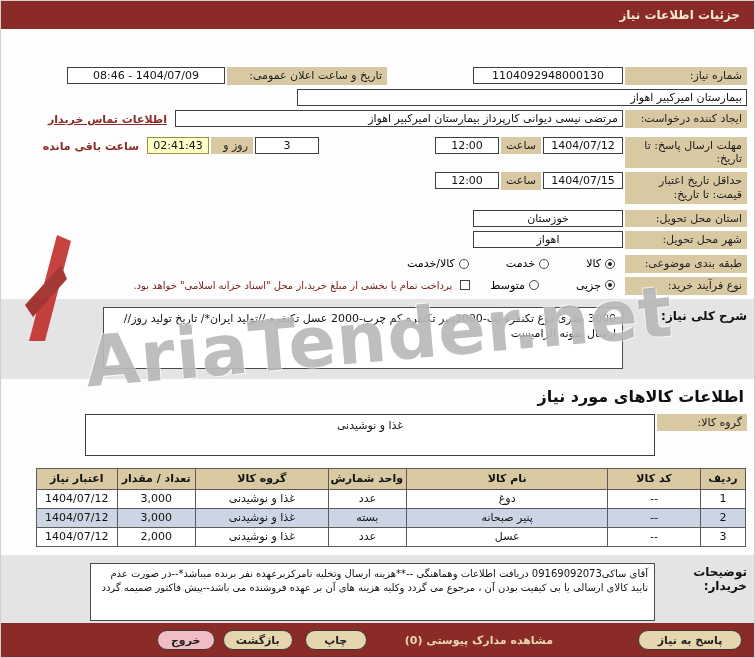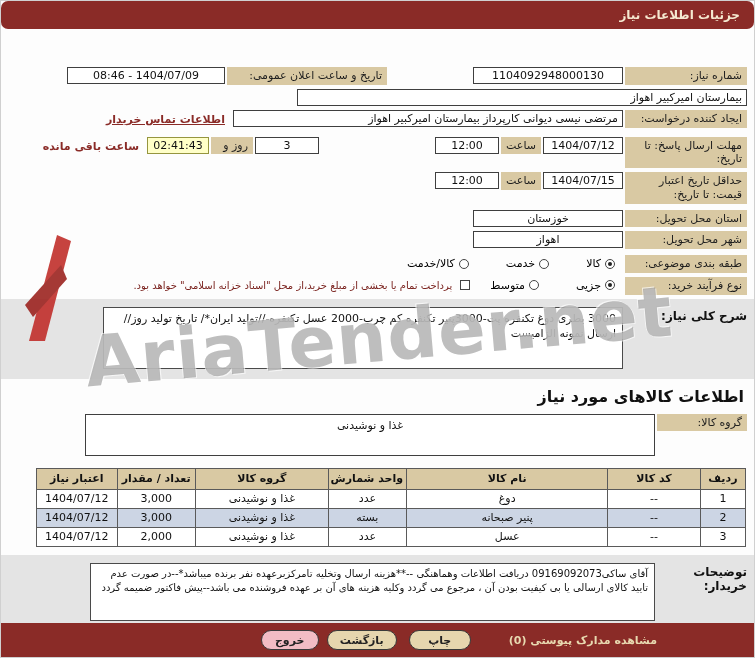--- a/index.html
+++ b/index.html
@@ -1,38 +1,38 @@
 <!DOCTYPE html>
 <html lang="fa" dir="rtl"><head>
 <meta charset="utf-8">
 <style>
   * { box-sizing: border-box; margin: 0; padding: 0; }
   html,body { background:#ffffff; }
   body { font-family: "DejaVu Sans", sans-serif; }
   .page { position:relative; width:755px; height:658px; background:#fdfdfd; overflow:hidden; direction:rtl; border:1px solid #d0d0d0; }
 
   
-  .topbar { height:28px; background:#8a2b27; display:flex; align-items:center; padding:0 14px;border-radius:7px; }
+  .topbar { height:28px; background:#8a2b27; display:flex; align-items:center; padding:0 14px; }
   .topbar .title { color:#f5e9d0; font-size:12px; font-weight:bold; }
   .footbar { position:absolute; bottom:0; right:0; left:0; height:34px; background:#8a2b27; display:flex; align-items:center; padding:0 12px; z-index:60; }
 
   
   .form { margin-top:38px; }
   .frow { display:flex; align-items:flex-start; padding:0 7px; margin-bottom:4px; gap:2px; font-size:11px; }
   .lbl { background:#d9c9a3; color:#1d1d1d; font-size:11px; padding:2px 5px; text-align:right; line-height:1.25; min-height:17px; }
   .val { background:#fff; border:1px solid #3f3f3f; min-height:17px; padding:1px 4px; display:flex; align-items:center; justify-content:center; font-size:11px; color:#111; }
   .val.start { justify-content:flex-start; }
   .yellow { background:#ffffc8; border:1px solid #95953f; }
   .redtext { color:#8a2b27; font-weight:bold; padding-top:3px; white-space:nowrap; }
   .link { color:#8a2b27; font-weight:bold; cursor:pointer; padding-top:3px; white-space:nowrap;text-decoration:underline; }
 
   .w40{width:40px}.w42{width:42px}.w58{width:58px}.w62{width:62px}.w64{width:64px}
   .w70{width:70px}.w80{width:80px}.w90{width:90px}.w104{width:104px}.w122{width:122px}
   .w150{width:150px}.w158{width:158px}.w160{width:160px}
-  .w390{width:390px}.w450{width:450px}
+  .w390{width:448px}.w450{width:450px}
   .mr6{margin-right:6px}.mr8{margin-right:8px}.mr12{margin-right:12px}.mr18{margin-right:18px}
   .mr35{margin-right:35px}.mr38{margin-right:38px}.mr84{margin-right:84px}.mr85{margin-right:85px}.mr114{margin-right:114px}
   .mb9{margin-bottom:9px}.mb6{margin-bottom:6px}
 
   
   .opt { display:flex; align-items:center; gap:4px; padding-top:2px; white-space:nowrap; }
   .radio { width:10px; height:10px; border:1px solid #444; border-radius:50%; background:#fff; position:relative; flex:0 0 auto; cursor:pointer; }
   .radio.checked::after { content:""; position:absolute; inset:2px; background:#222; border-radius:50%; }
   .checkbox { width:10px; height:10px; border:1px solid #444; background:#fff; flex:0 0 auto; cursor:pointer; margin-top:3px; }
   .note { color:#7a221e; font-size:10px; padding-top:3px; line-height:1.2; }
@@ -221,20 +221,21 @@
       </tr>
     </tbody>
   </table>
 
   <div class="graysec notesec">
     <div class="seclbl w90">توضیحات خریدار:</div>
     <div class="bigbox notebox">آقای ساکی09169092073 دریافت اطلاعات وهماهنگی --**هزینه ارسال وتخلیه تامرکزبرعهده نفر برنده میباشد*--در صورت عدم تایید کالای ارسالی یا بی کیفیت بودن آن ، مرجوع می گردد وکلیه هزینه های آن بر عهده فروشنده می باشد--پیش فاکتور ضمیمه گردد</div>
   </div>
 
   <div class="footbar">
+    <button class="btn w104">پاسخ به نیاز</button>
     <div class="foot-link mr85">مشاهده مدارک پیوستی (0)</div>
     <button class="btn w62 mr38">چاپ</button>
     <button class="btn w70 mr12">بازگشت</button>
     <button class="btn pink w58 mr8">خروج</button>
   </div>
 
   <div class="watermark">AriaTender.net</div>
 
   <div class="wm-logo">
     <svg width="52" height="108" viewBox="0 0 52 108" xmlns="http://www.w3.org/2000/svg">

